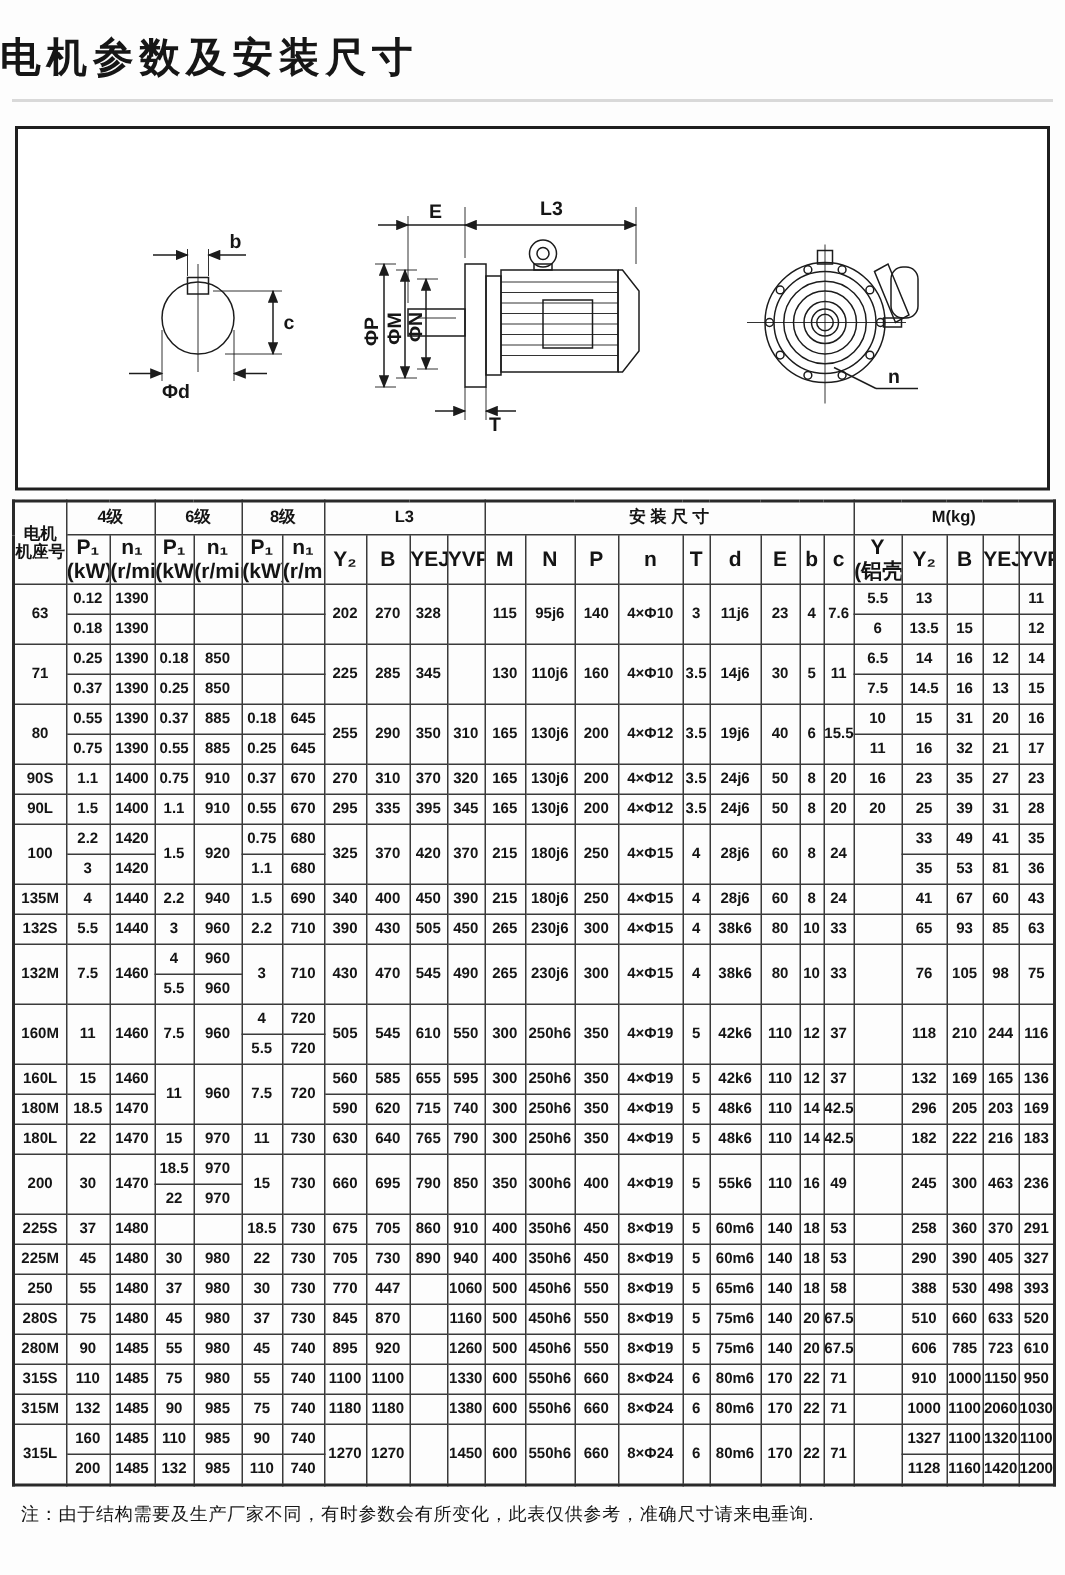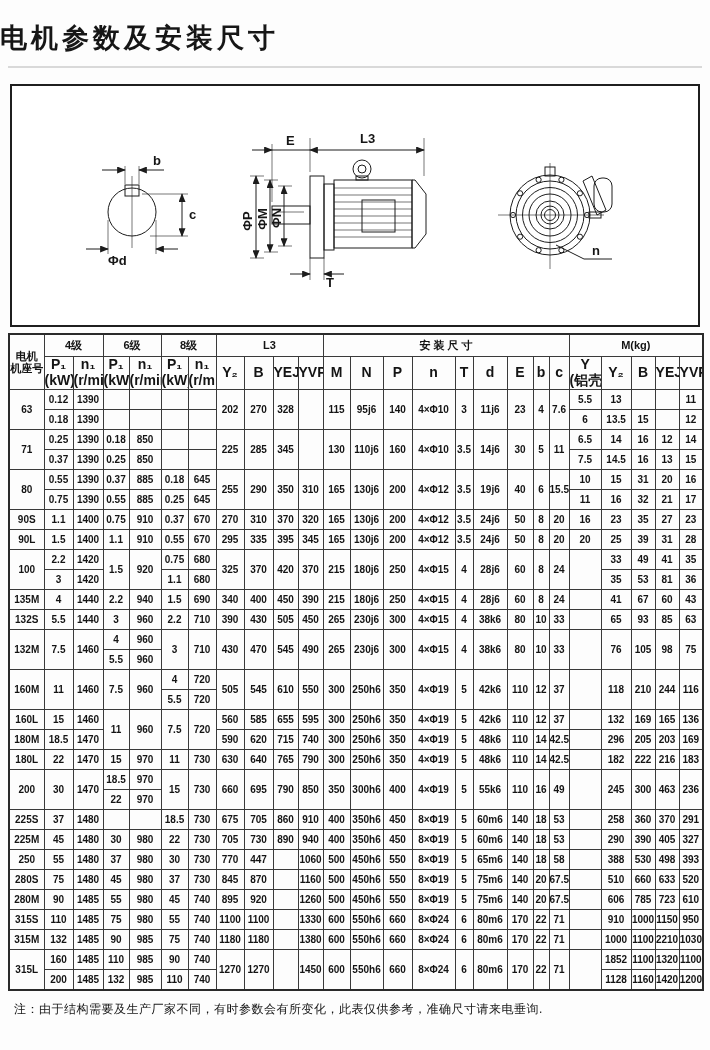--- a/index.html
+++ b/index.html
@@ -840,21 +840,21 @@
         <td>660</td>
         <td>8×Φ24</td>
         <td>6</td>
         <td>80m6</td>
         <td>170</td>
         <td>22</td>
         <td>71</td>
         <td></td>
         <td>1000</td>
         <td>1100</td>
-        <td>2210</td>
+        <td>2060</td>
         <td>1030</td>
       </tr>
       <tr>
         <td rowspan="2">315L</td>
         <td>160</td>
         <td>1485</td>
         <td>110</td>
         <td>985</td>
         <td>90</td>
         <td>740</td>
@@ -865,21 +865,21 @@
         <td rowspan="2">600</td>
         <td rowspan="2">550h6</td>
         <td rowspan="2">660</td>
         <td rowspan="2">8×Φ24</td>
         <td rowspan="2">6</td>
         <td rowspan="2">80m6</td>
         <td rowspan="2">170</td>
         <td rowspan="2">22</td>
         <td rowspan="2">71</td>
         <td rowspan="2"></td>
-        <td>1852</td>
+        <td>1327</td>
         <td>1100</td>
         <td>1320</td>
         <td>1100</td>
       </tr>
       <tr>
         <td>200</td>
         <td>1485</td>
         <td>132</td>
         <td>985</td>
         <td>110</td>

